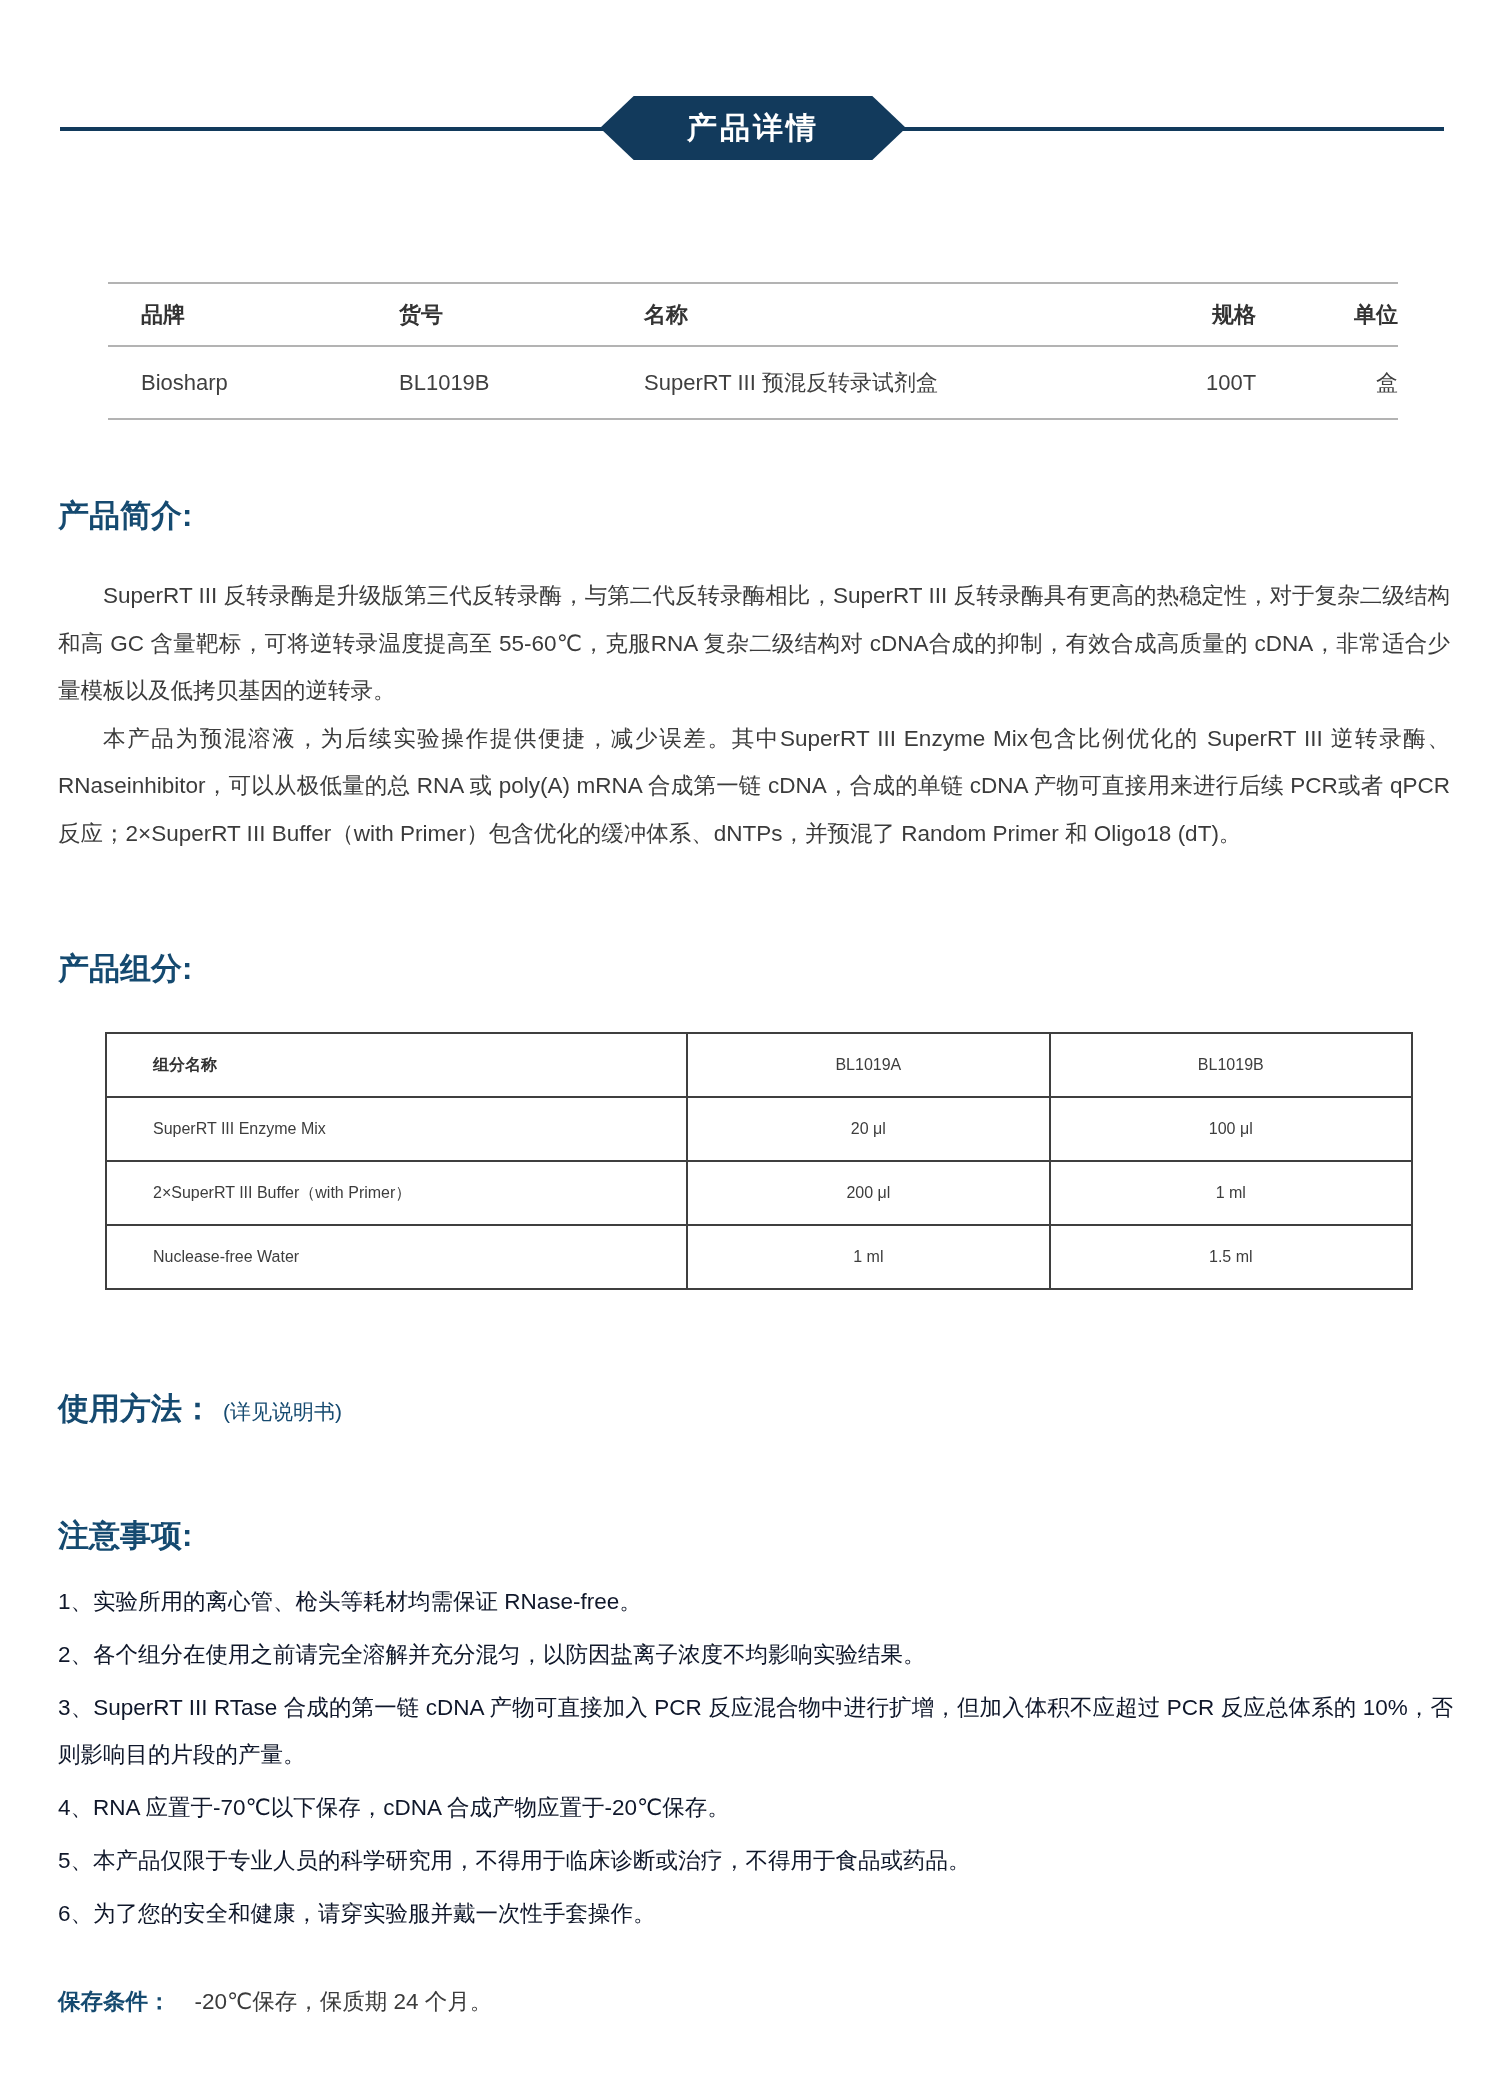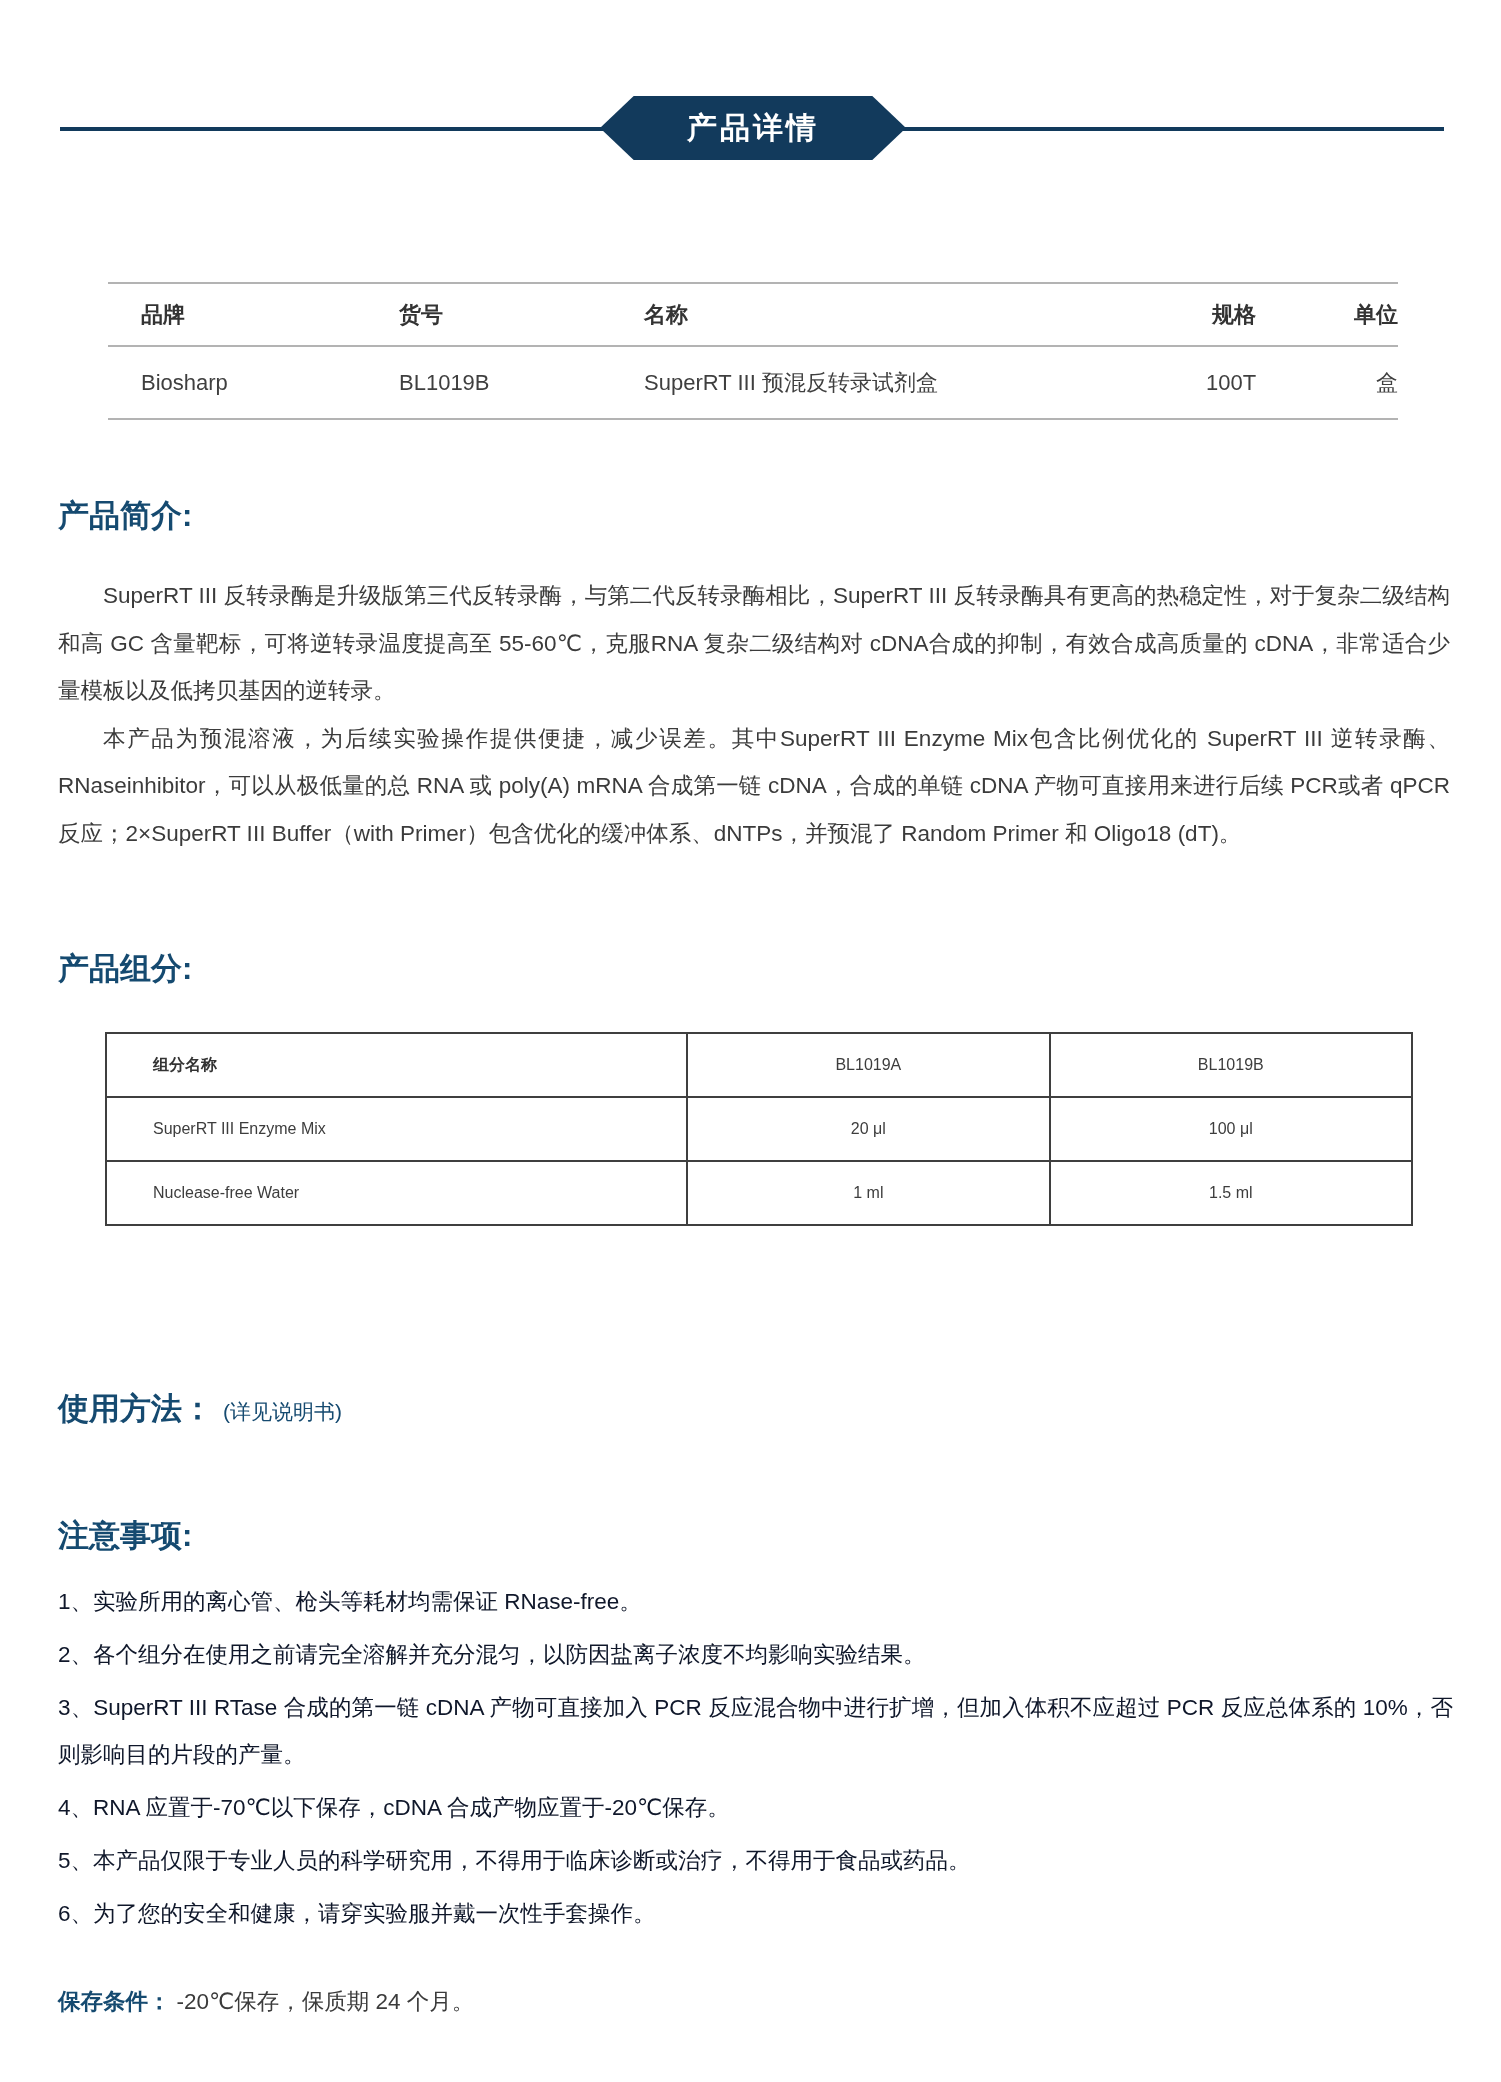--- a/index.html
+++ b/index.html
@@ -91,21 +91,21 @@
     position:absolute;left:58px;top:1578px;width:1395px;
     font-size:22.5px;color:#0f172a;text-align:justify;
   }
   .notes-list p{margin:0 0 6px 0;line-height:47px;}
   
   .storage{
     position:absolute;left:58px;top:1985px;
     font-size:22.5px;line-height:34px;
   }
   .storage .label{font-weight:bold;color:#154a70;}
-  .storage .value{color:#3b3b3b;margin-left:6px;text-align:right;}
+  .storage .value{color:#3b3b3b;margin-left:24px;text-align:right;}
 </style>
 </head>
 <body>
 
 <div class="page">
 
   <div class="banner-line"></div>
   <div class="banner-hex">
     <span>产品详情</span>
   </div>
@@ -158,20 +158,25 @@
         <th>BL1019B</th>
       </tr>
     </thead>
     <tbody>
       <tr>
         <td class="name">SuperRT III Enzyme Mix</td>
         <td>20 μl</td>
         <td>100 μl</td>
       </tr>
       <tr>
+        <td class="name">2×SuperRT III Buffer（with Primer）</td>
+        <td>200 μl</td>
+        <td>1 ml</td>
+      </tr>
+      <tr>
         <td class="name">Nuclease-free Water</td>
         <td>1 ml</td>
         <td>1.5 ml</td>
       </tr>
     </tbody>
   </table>
 
   <h2 class="sec-heading h-usage"><span>使用方法：</span><span class="h-small">(详见说明书)</span></h2>
 
   <h2 class="sec-heading h-notes">注意事项:</h2>

